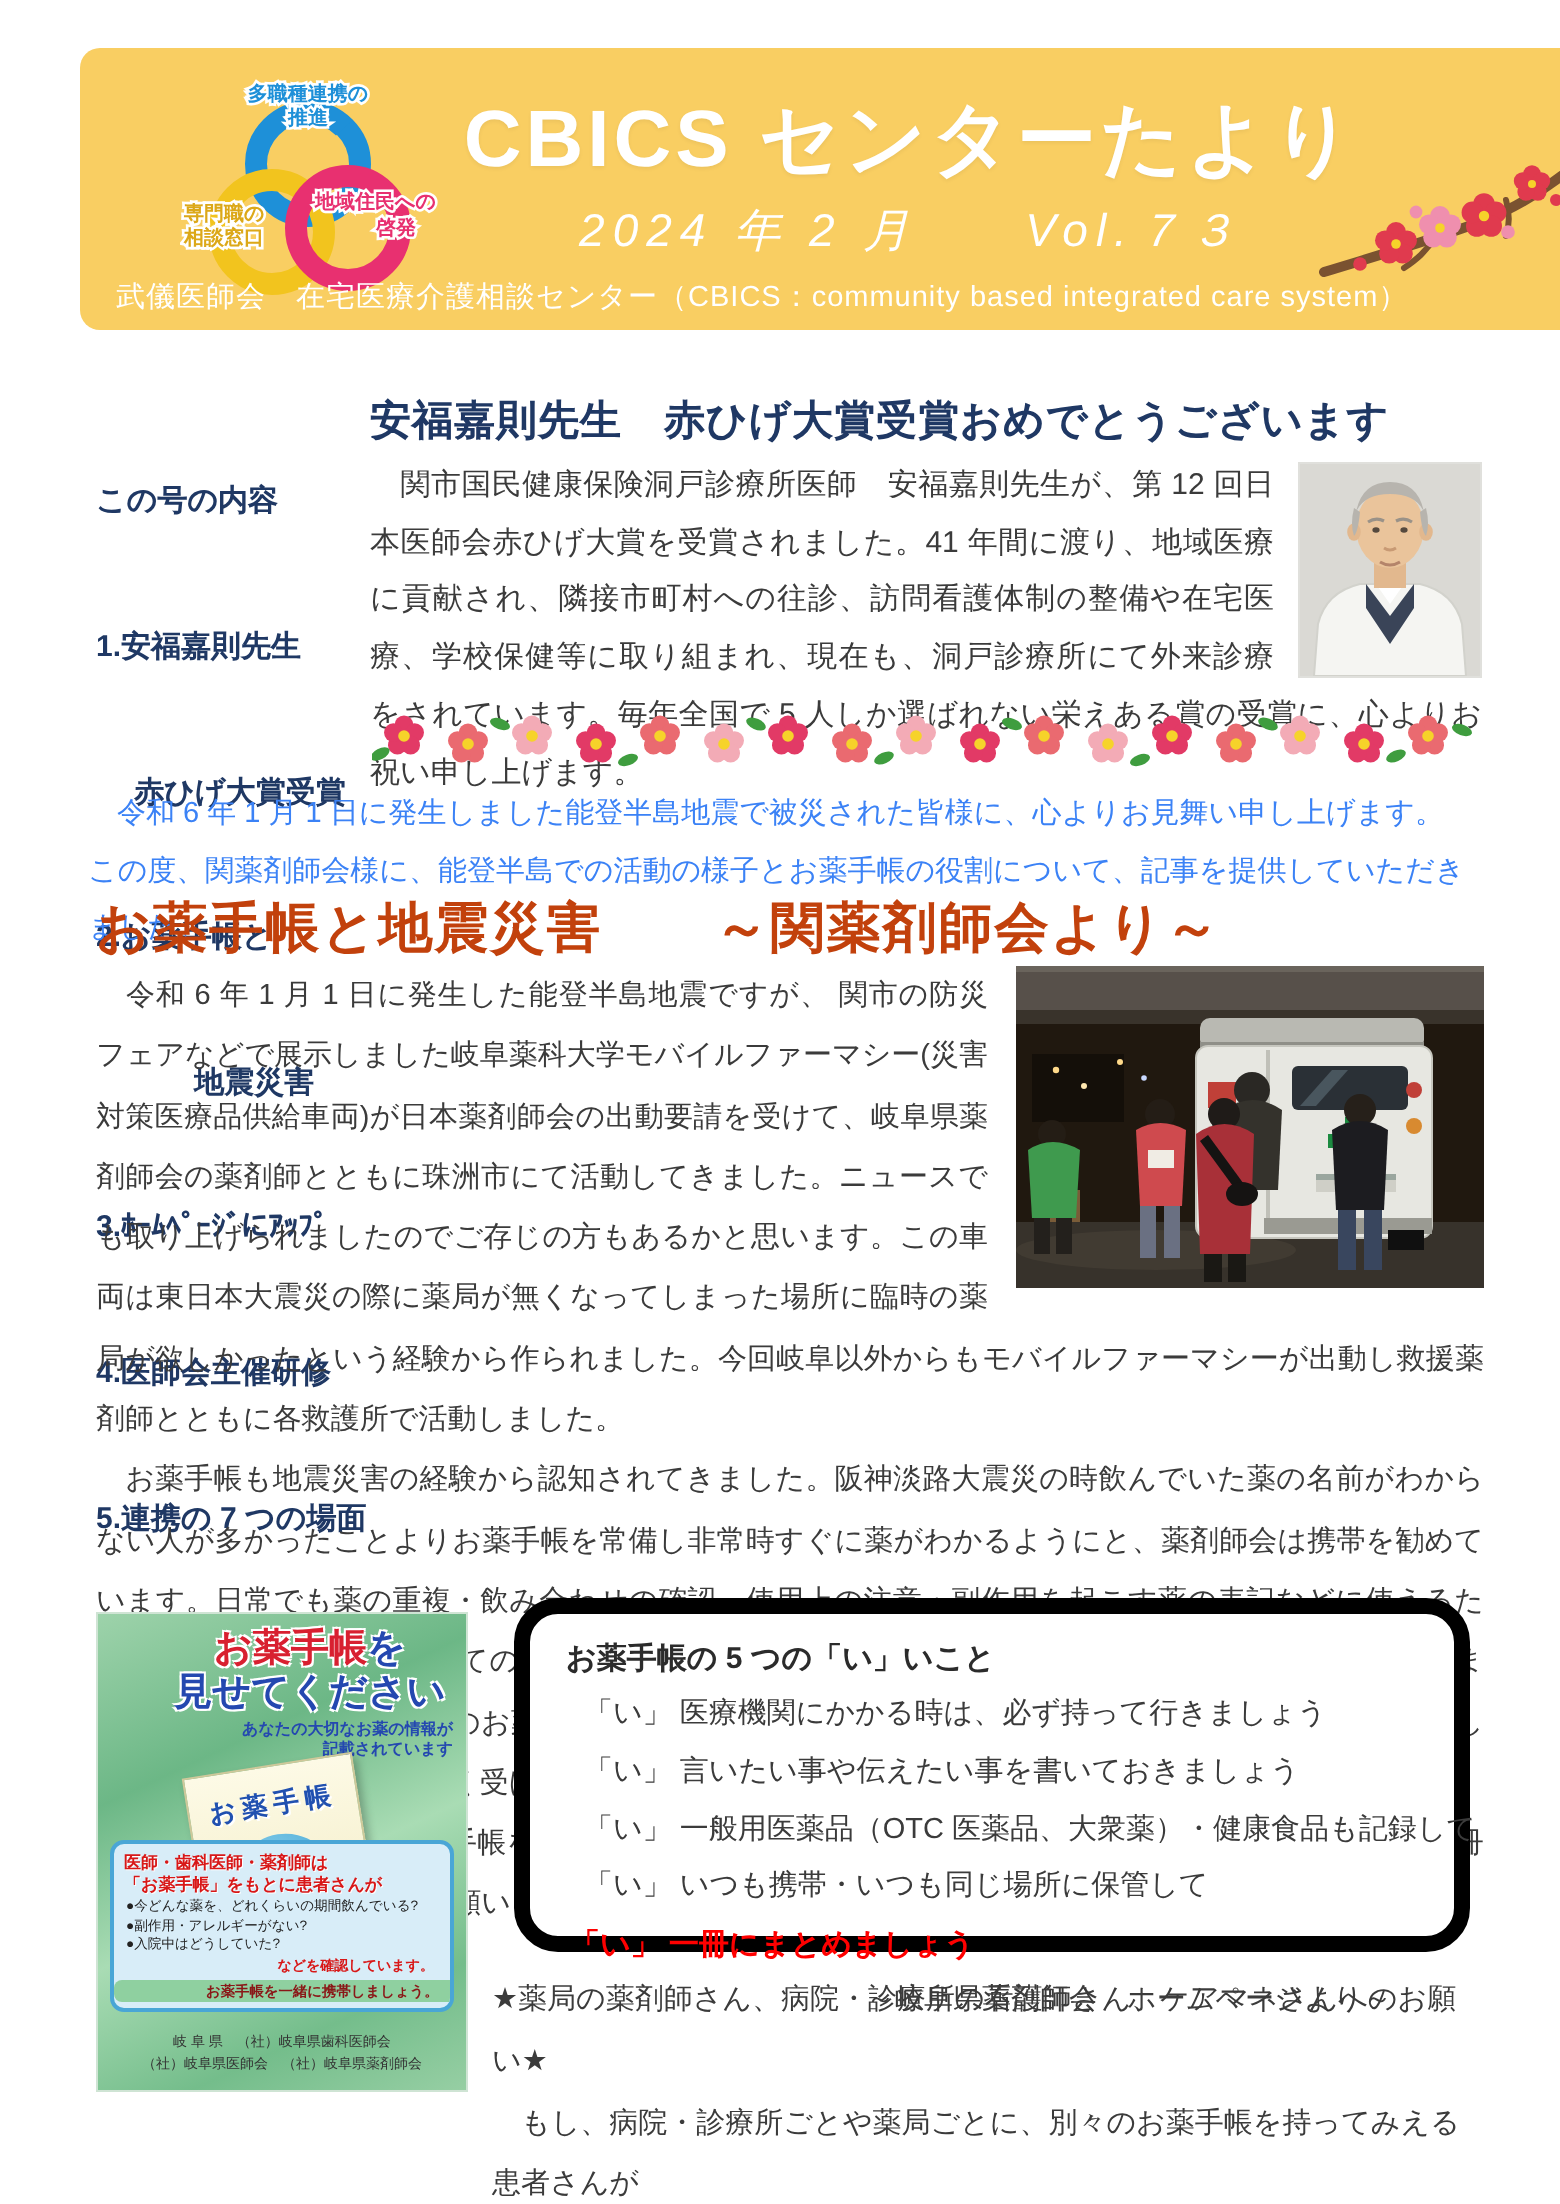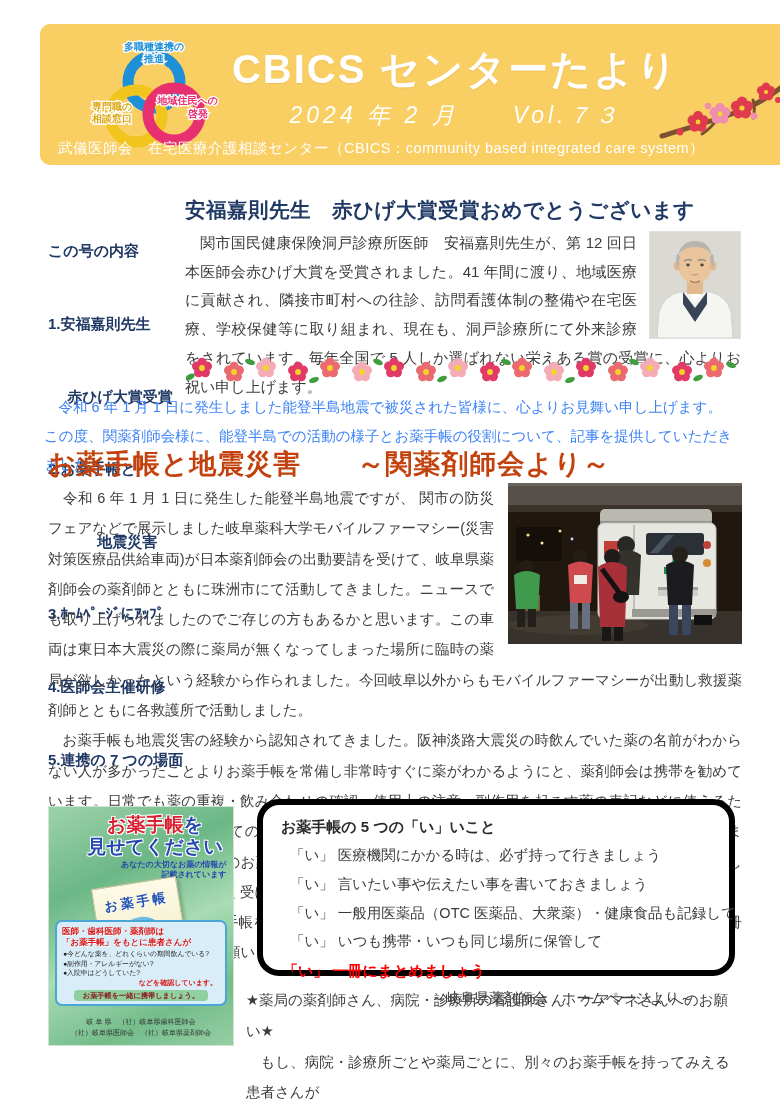--- a/index.html
+++ b/index.html
@@ -69,25 +69,25 @@
   .globe{margin:6px auto 0;width:52px;height:52px;border-radius:50%;
     background:radial-gradient(circle at 35% 35%,#8ed2ec,#54b0da 70%);position:relative;overflow:hidden;}
   .globe i{position:absolute;background:#3f9d4f;border-radius:50%;}
   .poster-bluebox{position:absolute;left:7px;bottom:40px;width:168px;height:82px;
     background:#d8edf8;border:2px solid #49a6d6;border-radius:7px;overflow:hidden;}
   .pb-head{color:#d81818;font-weight:bold;font-size:8.5px;line-height:10.5px;margin:4px 5px 2px;
     text-shadow:0.5px 0.5px 0 #fff;}
   .pb-bullets{font-size:6.8px;line-height:9.5px;color:#222;margin:0 6px;}
   .pb-note{font-size:7px;color:#d81818;font-weight:bold;text-align:right;margin:0 8px;}
   .pb-slogan{margin:2px auto 0;width:80%;background:#8fd0a0;border-radius:4px;
-    color:#8a1818;font-weight:bold;font-size:7.2px;text-align:center;line-height:11px;}
+    color:#8a1818;font-weight:bold;font-size:7.2px;line-height:11px;padding-left:46px;}
   .poster-orgs{position:absolute;left:0;bottom:8px;width:100%;text-align:center;
     font-size:7px;line-height:11px;color:#333;}
   
-  .five-box{left:257px;top:799px;width:478px;height:177px;border:6px solid #000000;
+  .five-box{left:257px;top:799px;width:478px;height:177px;border:8px solid #000000;
     border-radius:22px;background:#fff;box-sizing:border-box;padding:13px 18px 0 18px;}
   .five-title{font-weight:bold;font-size:15px;color:#2b2b2b;margin-bottom:4px;}
   .five-item{font-size:14.5px;line-height:28.8px;color:#3b3b3b;padding-left:9px;white-space:nowrap;}
   .five-red{color:#ff0000;font-weight:bold;font-size:15px;line-height:29px;padding-left:2px;}
   .five-src{font-size:14.5px;color:#3b3b3b;padding-left:150px;line-height:27px;}
   
   .request{left:246px;top:985px;width:494px;font-size:14.5px;line-height:30.8px;color:#3b3b3b;}
 </style>
 </head>
 <body>

